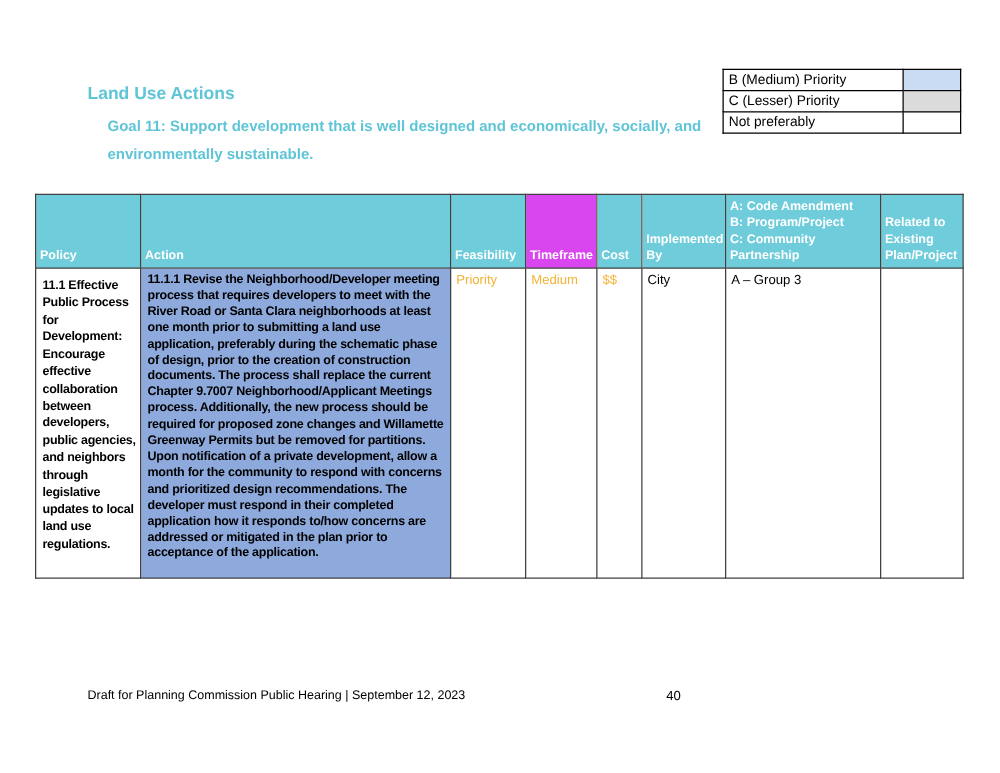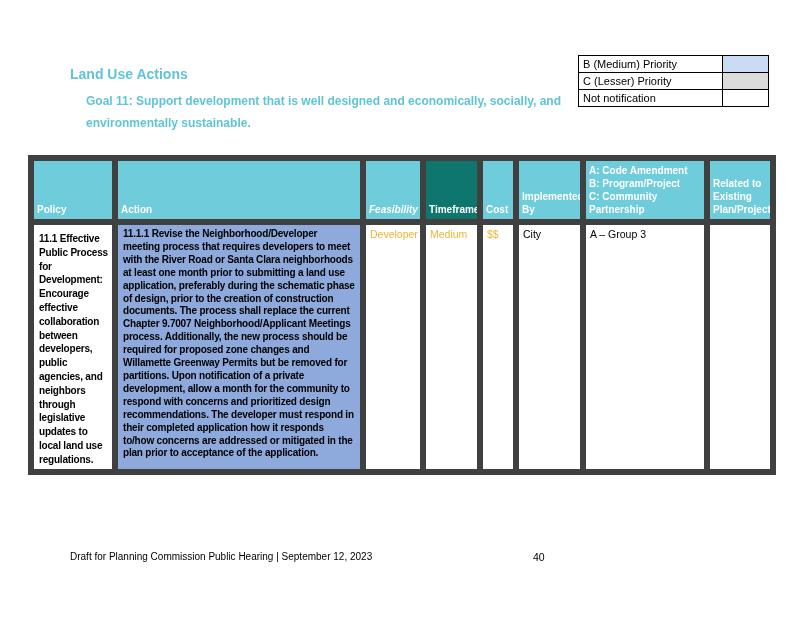--- a/index.html
+++ b/index.html
@@ -17,21 +17,21 @@
   .legend  { position:absolute; left:578px; top:55px; border-collapse:collapse; }
   .legend td { border:1px solid #000; height:17px; font-size:11px; }
   .legend .lg-label { width:144px; padding:0 4px; }
   .legend .lg-swatch { width:46px; }
 
   
   .main-table {
     position:absolute; left:28px; top:155px; width:742px;
     border-collapse:collapse; table-layout:fixed;
   }
-  .main-table th, .main-table td { border:6px solid #404040; overflow:hidden; }
+  .main-table th, .main-table td { border:1px solid #404040; overflow:hidden; }
   .main-table th {
     color:#fff; font-weight:bold; font-size:10px; text-align:left;
     vertical-align:bottom; padding:3px 3px; line-height:13px; height:55px;
   }
   .main-table td { vertical-align:top; height:248px; }
   .hdr-line { display:block; white-space:nowrap; }
   .nowrap { white-space:nowrap; }
 
   .cell-policy {
     font-weight:bold; font-size:10px; line-height:13.8px;
@@ -72,62 +72,62 @@
     <tbody>
       <tr>
         <td class="lg-label">B (Medium) Priority</td>
         <td class="lg-swatch" style="background-color: rgb(201, 220, 244);"></td>
       </tr>
       <tr>
         <td class="lg-label">C (Lesser) Priority</td>
         <td class="lg-swatch" style="background-color: rgb(219, 219, 219);"></td>
       </tr>
       <tr>
-        <td class="lg-label">Not notification</td>
+        <td class="lg-label">Not preferably</td>
         <td class="lg-swatch" style="background-color: rgb(255, 255, 255);"></td>
       </tr>
     </tbody>
   </table>
 
   <table class="main-table">
     <colgroup>
       <col class="c-policy">
         <col class="c-action">
         <col class="c-feas">
         <col class="c-time">
       <col class="c-cost">
         <col class="c-impl">
         <col class="c-abc">
         <col class="c-rel">
     </colgroup>
     <thead>
       <tr>
         <th style="background-color: rgb(111, 204, 219);">Policy</th>
         <th style="background-color: rgb(111, 204, 219);">Action</th>
-        <th style="background-color: rgb(111, 204, 219); font-style: italic;"><span class="nowrap">Feasibility</span></th>
-        <th style="background-color: #0f766e;"><span class="nowrap">Timeframe</span></th>
+        <th style="background-color: rgb(111, 204, 219);"><span class="nowrap">Feasibility</span></th>
+        <th style="background-color: #d946ef;"><span class="nowrap">Timeframe</span></th>
         <th style="background-color: rgb(111, 204, 219);">Cost</th>
         <th style="background-color: rgb(111, 204, 219);">Implemented By</th>
         <th style="background-color: rgb(111, 204, 219);">
           <span class="hdr-line">A: Code Amendment</span>
           <span class="hdr-line">B: Program/Project</span>
           <span style="display:block">C: Community Partnership</span>
         </th>
         <th style="background-color: rgb(111, 204, 219);">
           <span class="hdr-line">Related to</span>
           <span class="hdr-line">Existing</span>
           <span class="hdr-line">Plan/Project</span>
         </th>
       </tr>
     </thead>
     <tbody>
       <tr>
         <td class="cell-policy">11.1 Effective Public Process for Development: Encourage effective collaboration between developers, public agencies, and neighbors through legislative updates to local land use regulations.</td>
         <td class="cell-action" style="background-color: rgb(142, 169, 219);">11.1.1 Revise the Neighborhood/Developer meeting process that requires developers to meet with the River Road or Santa Clara neighborhoods at least one month prior to submitting a land use application, preferably during the schematic phase of design, prior to the creation of construction documents. The process shall replace the current Chapter 9.7007 Neighborhood/Applicant Meetings process. Additionally, the new process should be required for proposed zone changes and Willamette Greenway Permits but be removed for partitions. Upon notification of a private development, allow a month for the community to respond with concerns and prioritized design recommendations. The developer must respond in their completed application how it responds to/how concerns are addressed or mitigated in the plan prior to acceptance of the application.</td>
-        <td class="cell-val" style="color: rgb(242, 179, 56);">Developer</td>
+        <td class="cell-val" style="color: rgb(242, 179, 56);">Priority</td>
         <td class="cell-val" style="color: rgb(242, 179, 56); margin-left: 48px;">Medium</td>
         <td class="cell-val" style="color: rgb(242, 179, 56);">$$</td>
         <td class="cell-val">City</td>
         <td class="cell-val">A – Group 3</td>
         <td class="cell-val"></td>
       </tr>
     </tbody>
   </table>
 
   <div class="footer-left">Draft for Planning Commission Public Hearing | September 12, 2023</div>

